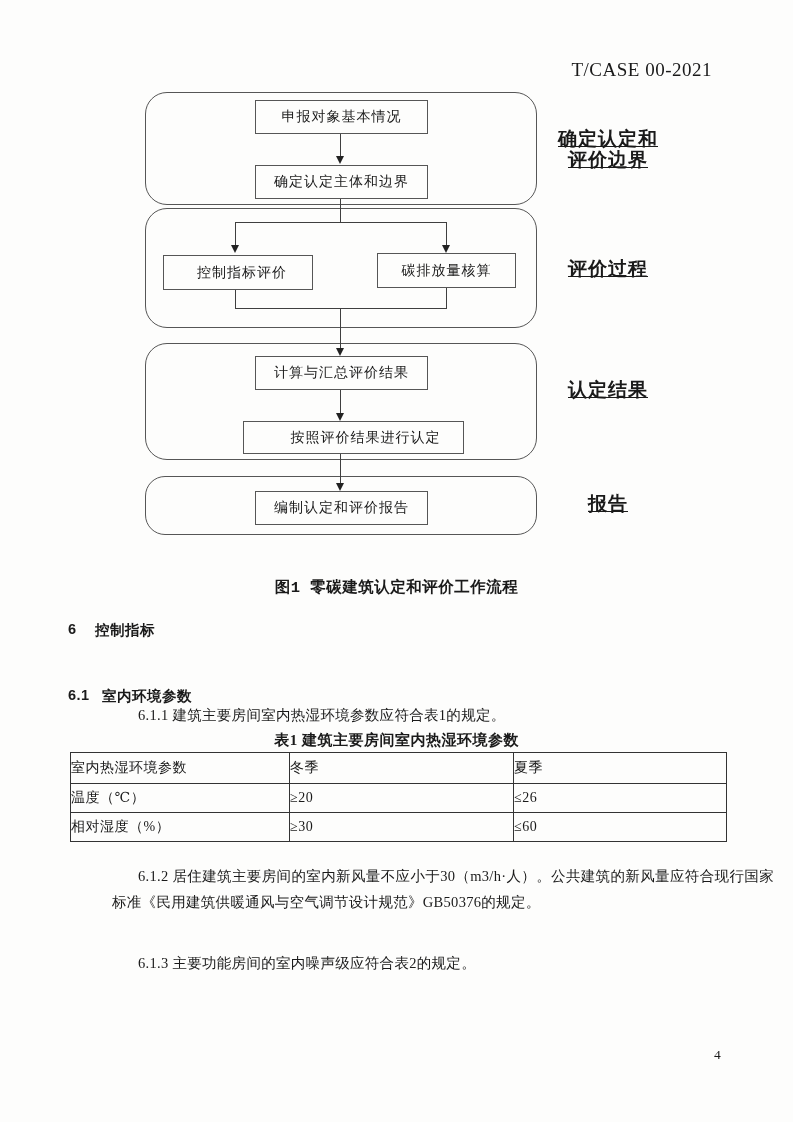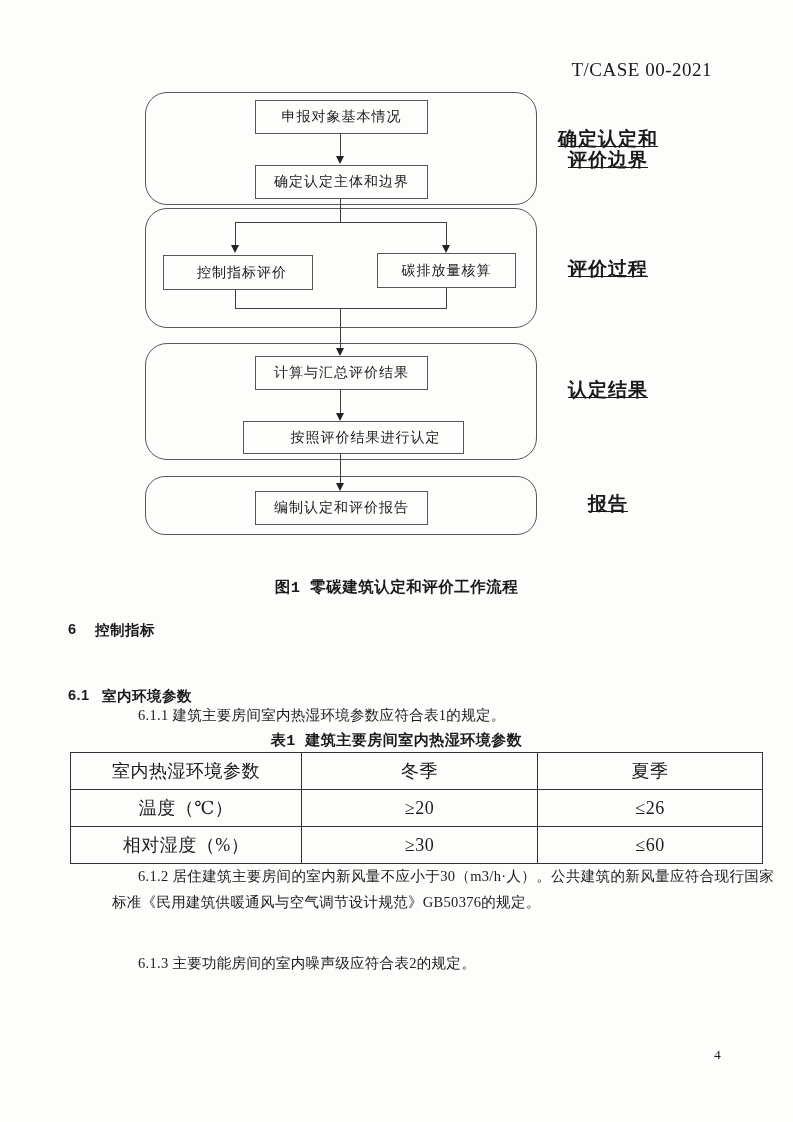--- a/index.html
+++ b/index.html
@@ -44,30 +44,30 @@
   .sec-heading .num{flex:0 0 auto;}
   .h6 .num{width:27px;}
   .h61 .num{width:34px;}
   .para{
     left:71px;width:662px;font-size:14.5px;line-height:25.5px;
     text-indent:26px;text-align:justify;letter-spacing:.3px;margin-left:41px;
   }
   
   .tbl-caption{
     top:731px;left:0;width:100%;text-align:center;
-    font-family:Liberation Mono, monospace;
+    font-family:Liberation Serif, serif;
     font-weight:bold;font-size:15px;letter-spacing:.5px;
   }
   table.t1{
     position:absolute;top:752px;left:70px;width:653px;
     border-collapse:collapse;table-layout:fixed;
   }
   table.t1 td{
-    border:1.5px solid #333;text-align:center;vertical-align:middle;
-    font-size:18px;letter-spacing:.5px;padding:6px;
+    border:1.5px solid #333;text-align:left;vertical-align:middle;
+    font-size:14px;letter-spacing:.5px;padding:0;
   }
   table.t1 tr{height:29px;}
   table.t1 tr.hdr{height:31px;}
   .c1{width:218px;} .c2{width:223px;} .c3{width:212px;}
 </style>
 </head>
 <body>
 
 <div>
 

